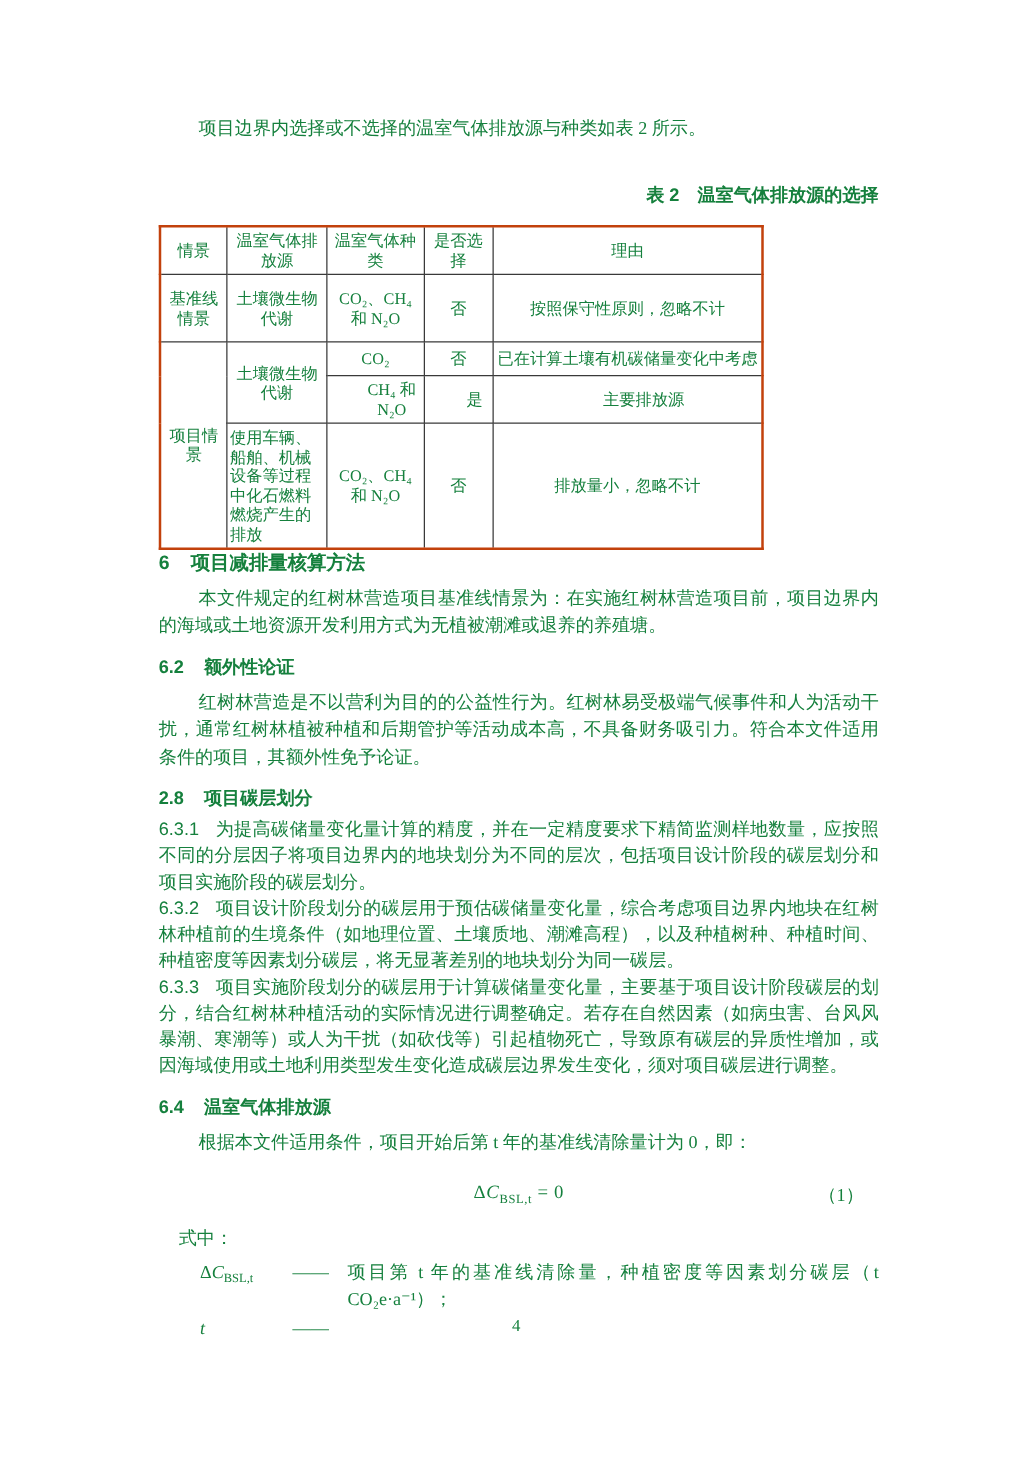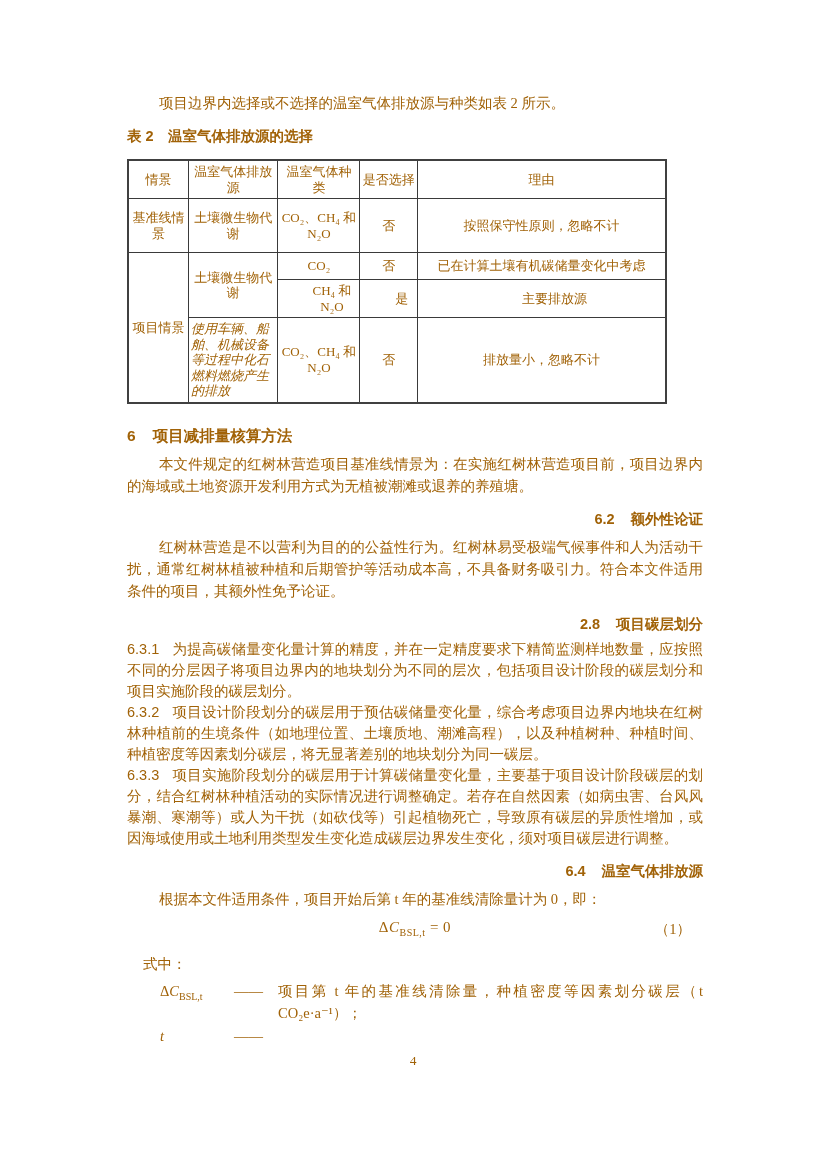--- a/index.html
+++ b/index.html
@@ -1,62 +1,62 @@
 <!DOCTYPE html>
 <html><head>
 <meta charset="utf-8">
 <style>
   * { margin:0; padding:0; box-sizing:border-box; }
   html,body { background:#ffffff; }
   .page {
     position:relative; width:826px; height:1169px; background:#fff;
-    color:#a16207; font-family:"Liberation Serif","DejaVu Serif",serif;
+    color:#15803d; font-family:"Liberation Serif","DejaVu Serif",serif;
     overflow:hidden;
   }
   .content { position:absolute; left:127px; top:0; width:576px; }
 
   .para { font-size:14.5px; line-height:22px; text-align:justify; text-indent:2.2em; }
   .intro { margin-top:92px; }
 
   .tbl-title {
-    margin-top:11px; text-align:left; font-weight:bold;
+    margin-top:32px; text-align:right; font-weight:bold;
     font-family:"Liberation Sans","DejaVu Sans",sans-serif; font-size:14.5px; line-height:22px;
   }
 
   table.gb {
-    margin-top:12px; width:540px; border-collapse:collapse;
+    margin-top:12px; width:484px; border-collapse:collapse;
     font-size:13px; line-height:15.5px; text-align:center;
-    border:2px solid #404040;
+    border:2px solid #c2410c;
   }
   table.gb th, table.gb td { border:1px solid #3a3a3a; padding:3px 2px; vertical-align:middle; font-weight:normal; }
   table.gb thead th { height:30px; }
   tr.r1 td { height:54px; }
   tr.r2 td { height:27px; }
   tr.r3 td { height:27px;padding-left:28px; }
   tr.r4 td { height:78px; }
-  td.cell-left { text-align:left; padding-left:5px; padding-right:3px;font-style:italic; }
+  td.cell-left { text-align:left; padding-left:5px; padding-right:3px; }
 
   .h1 {
-    margin-top:21px; font-family:"Liberation Sans","DejaVu Sans",sans-serif;
+    font-family:"Liberation Sans","DejaVu Sans",sans-serif;
     font-weight:bold; font-size:15.5px; line-height:22px;
   }
   .h2 {
     font-family:"Liberation Sans","DejaVu Sans",sans-serif;
     font-weight:bold; font-size:14.5px; line-height:22px;
   }
   .hnum { margin-right:1.1em; }
   .h2-first { margin-top:27px; }
-  .h2-gap { margin-top:11px;text-align:right; }
+  .h2-gap { margin-top:11px; }
   .p-after-h { margin-top:6px; }
 
   .clause { font-size:14.5px; line-height:21px; text-align:justify; text-indent:0; margin-top:4px; }
   .clause-follow { margin-top:0; }
   .cnum { font-family:"Liberation Sans","DejaVu Sans",sans-serif; font-weight:normal; margin-right:0.9em; }
 
-  .eq-row { position:relative; margin-top:9px; height:26px; font-size:15px; }
+  .eq-row { position:relative; margin-top:21px; height:26px; font-size:15px; }
   .eq { position:absolute; left:0; right:0; text-align:center; letter-spacing:0.5px; }
   .eq sub, .def-term sub { font-size:10px; }
   .eq i, .def-term i { font-family:"Liberation Serif","DejaVu Serif",serif; }
   .eq-num { position:absolute; right:12px; top:1px; font-size:14.5px; }
 
   .where { margin-top:8px; font-size:14.5px; line-height:22px; text-indent:1.1em; }
 
   .defs { margin-top:5px; }
   .def-row { display:grid; grid-template-columns:74px 44px 1fr; padding-left:33px; font-size:14.5px; line-height:22px; margin-top:1px; }
   .def-desc { text-align:justify; }

